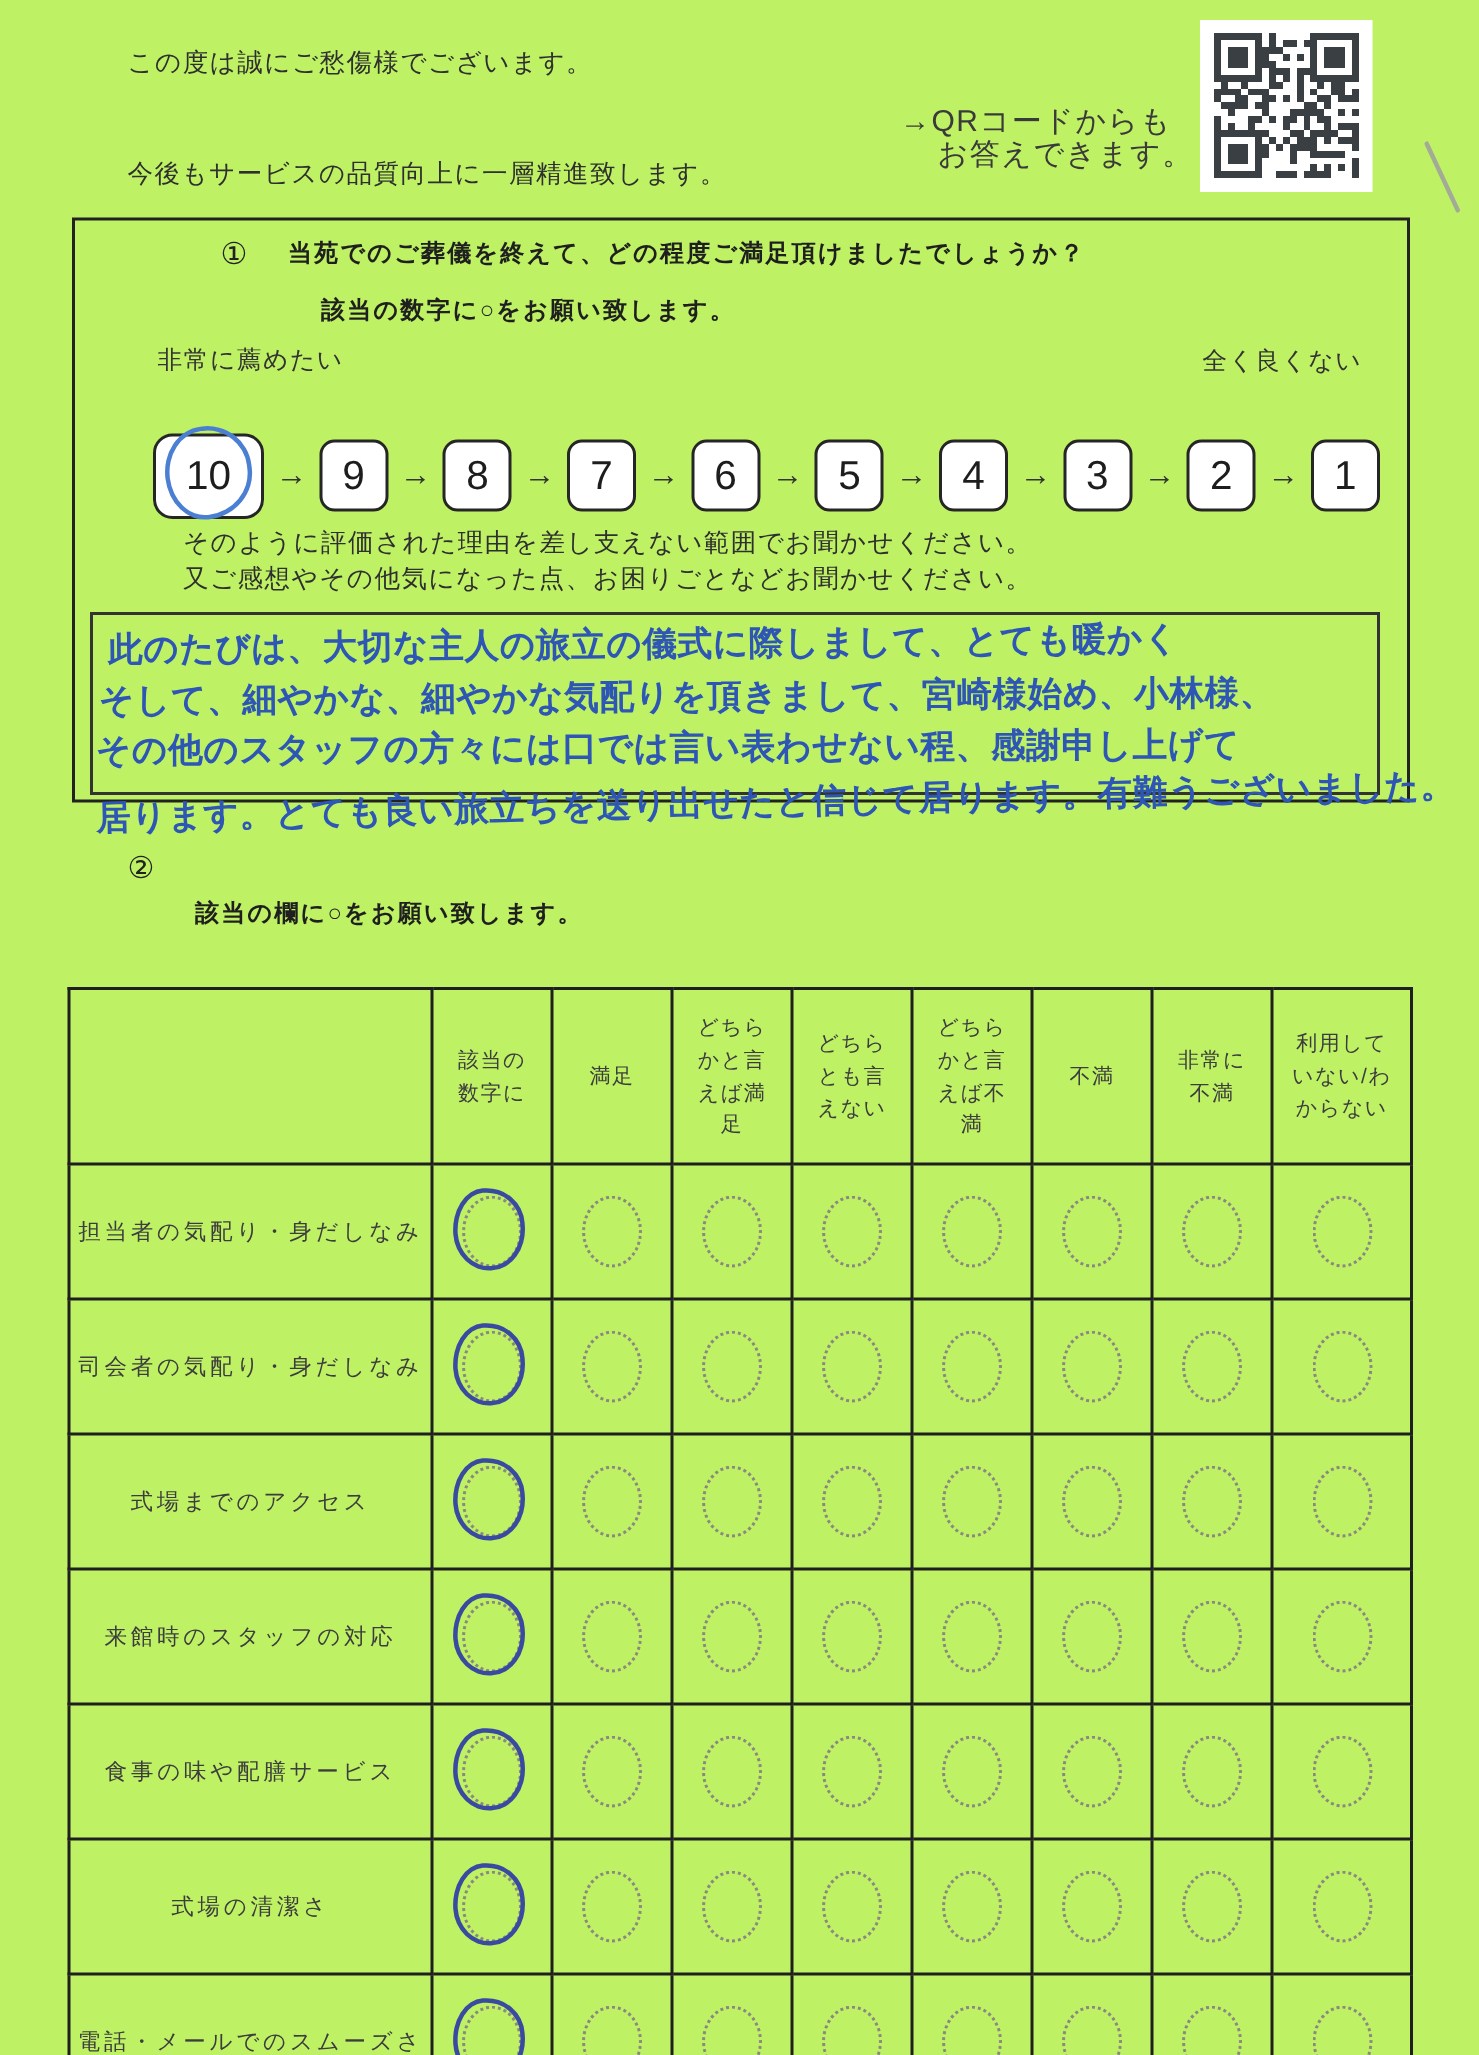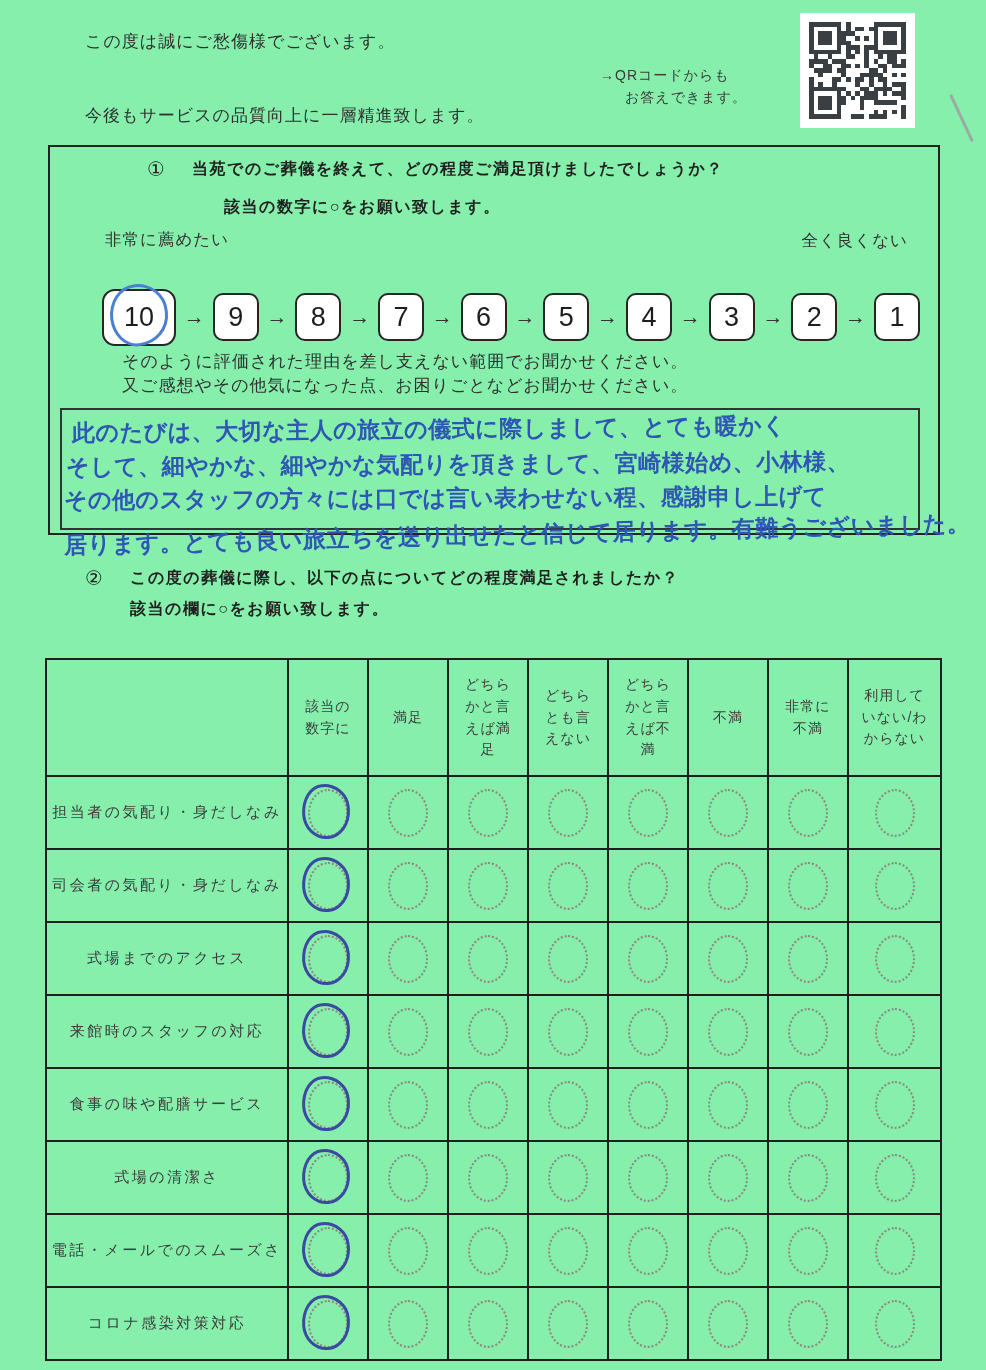--- a/index.html
+++ b/index.html
@@ -1,26 +1,26 @@
 <!DOCTYPE html>
 <html lang="ja"><head>
 <meta charset="utf-8">
 <style>
   * { margin:0; padding:0; box-sizing:border-box; }
   html,body { background:#e8e8e8; }
   .page {
     position:relative; width:986px; height:1370px; margin:0 auto;
-    background:#86efac; overflow:hidden;
+    background:#bef264; overflow:hidden;
     font-family:"Liberation Sans","DejaVu Sans",sans-serif;
     color:#2e2e2e;
   }
   .abs { position:absolute; }
   .print { color:#2f2f2f; letter-spacing:1px; }
   .intro-line { font-size:17px; }
-  .qr-note { font-size:14px; color:#3a3a3a; letter-spacing:1px; }
+  .qr-note { font-size:20px; color:#3a3a3a; letter-spacing:1px; }
   .pen-mark { position:absolute; left:960px; top:92px; width:3px; height:52px;
     background:#9f9f9f; transform:rotate(-25deg); border-radius:3px; opacity:.85; }
 
   
   .q1-box { position:absolute; left:48px; top:145px; width:892px; height:390px;
     border:2px solid #222; background:transparent; }
   .q-num { font-size:20px; color:#222; }
   .q-title { font-size:16px; font-weight:bold; color:#1f1f1f; letter-spacing:1.5px; }
   .scale-endlabel { font-size:16.5px; color:#333; letter-spacing:1px; }
   .scale-row { position:absolute; left:52px; top:138px; width:818px; height:64px;
@@ -49,21 +49,21 @@
   .survey td.crit { font-size:15px; color:#3d3d3d; letter-spacing:2.5px;
     text-align:center; vertical-align:middle; }
   .survey td.cell { position:relative; vertical-align:middle; }
   .cell-inner { position:relative; width:100%; height:100%;
     display:flex; align-items:center; justify-content:center; }
   .dot-circle { width:40px; height:48px; border:2px dotted #8b897f;
     border-radius:50%; }
   .hand-circle { position:absolute; left:50%; top:50%; width:48px; height:55px;
     margin:-29px 0 0 -26px; border:3px solid #3a4aa0;
     border-radius:46% 54% 50% 50% / 54% 46% 52% 48%; transform:rotate(-4deg); }
-  .survey tr.body-row { height:73px; }
+  .survey tr.body-row { height:90px; }
   .survey tr.head-row { height:117px; }
 </style>
 </head>
 <body>
 
 <div class="page">
 
   <div class="abs intro-line print" style="left:85px; top:30px;">この度は誠にご愁傷様でございます。</div>
   <div class="abs intro-line print" style="left:85px; top:104px;text-align:right;">今後もサービスの品質向上に一層精進致します。</div>
   <div class="abs qr-note" style="left:600px; top:67px;">→QRコードからも</div>
@@ -304,21 +304,21 @@
       <rect x="17" y="22" width="1" height="1" fill="#3a3f44"></rect>
       <rect x="18" y="22" width="1" height="1" fill="#3a3f44"></rect>
       <rect x="22" y="22" width="1" height="1" fill="#3a3f44"></rect>
     </svg>
 
   <div class="pen-mark"></div>
 
   <div class="q1-box">
     <span class="abs q-num" style="left:97px; top:10px;">①</span>
     <span class="abs q-title" style="left:142px; top:12px;">当苑でのご葬儀を終えて、どの程度ご満足頂けましたでしょうか？</span>
-    <span class="abs q-title" style="left:158px; top:50px;padding-left:16px;">該当の数字に○をお願い致します。</span>
+    <span class="abs q-title" style="left:148px; top:50px;padding-left:16px;">該当の数字に○をお願い致します。</span>
 
     <span class="abs scale-endlabel" style="left:55px; top:82px;">非常に薦めたい</span>
     <span class="abs scale-endlabel" style="right:30px; top:83px;">全く良くない</span>
 
     <div class="scale-row">
       <div class="num-box big">
         <span>10</span>
         <span class="sel-circle"></span>
       </div>
       <span class="arrow">→</span>
@@ -364,21 +364,20 @@
 
     <div class="resp-box"></div>
   </div>
 
   <div class="hw" style="left:72px; top:414px; transform:rotate(-0.6deg);">此のたびは、大切な主人の旅立の儀式に際しまして、とても暖かく</div>
   <div class="hw" style="left:66px; top:449px; transform:rotate(-0.4deg);">そして、細やかな、細やかな気配りを頂きまして、宮崎様始め、小林様、</div>
   <div class="hw" style="left:64px; top:483px; transform:rotate(-0.3deg);">その他のスタッフの方々には口では言い表わせない程、感謝申し上げて</div>
   <div class="hw" style="left:64px; top:519px; transform:rotate(-1.4deg);">居ります。とても良い旅立ちを送り出せたと信じて居ります。有難うございました。</div>
 
   <span class="abs q-num" style="left:85px; top:566px;">②</span>
-  <span class="abs q-title" style="left:130px; top:568px;">この度の葬儀に際し、以下の点についてどの程度満足されましたか？</span>
   <span class="abs q-title" style="left:130px; top:599px;">該当の欄に○をお願い致します。</span>
 
   <table class="survey">
     <colgroup>
       <col style="width:242px">
         <col style="width:80px">
         <col style="width:80px">
       <col style="width:80px">
         <col style="width:80px">
         <col style="width:80px">

